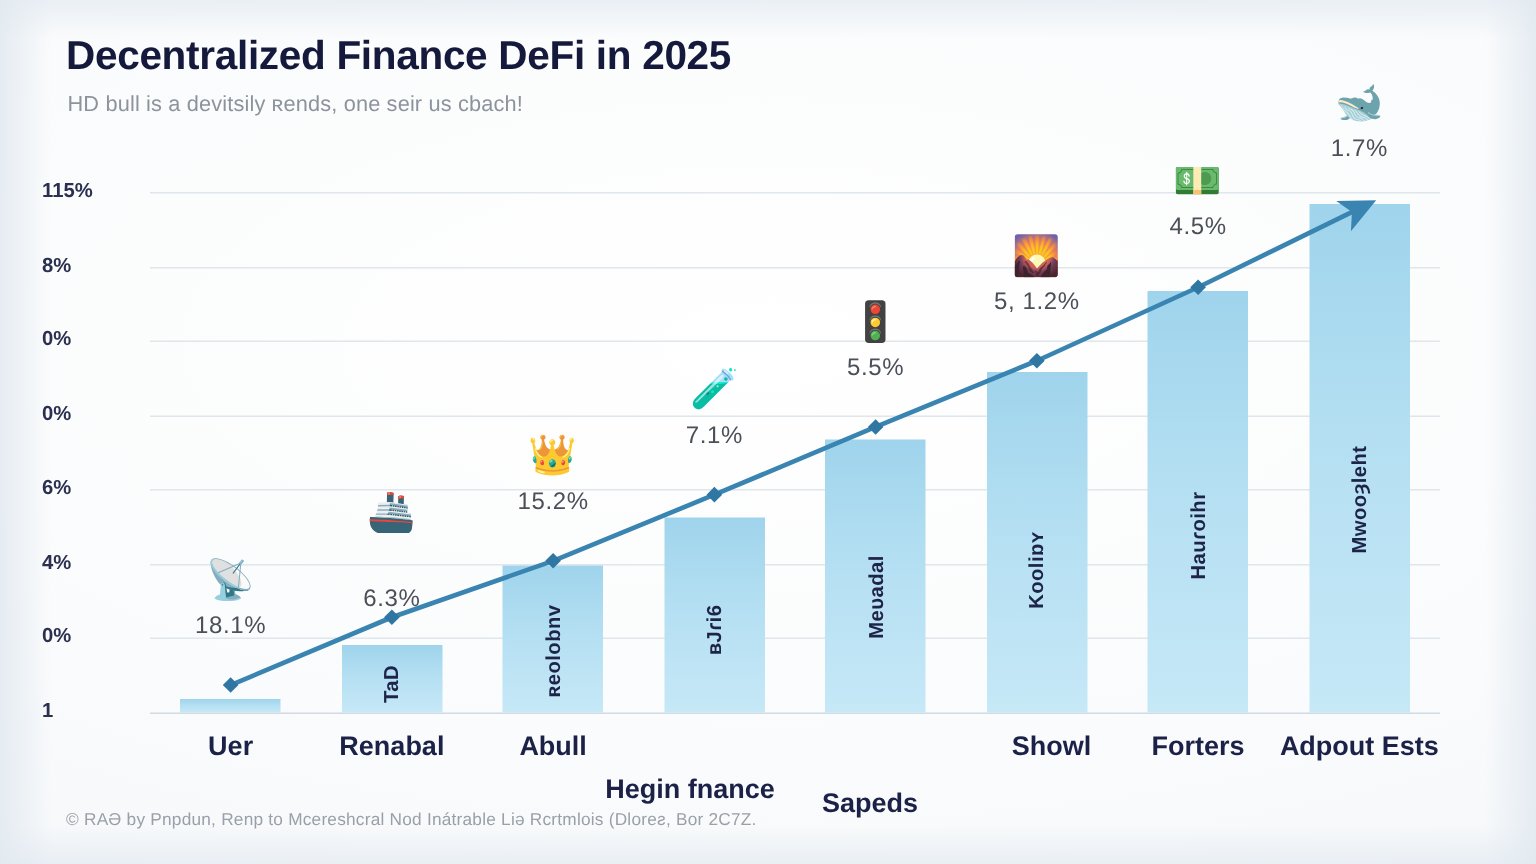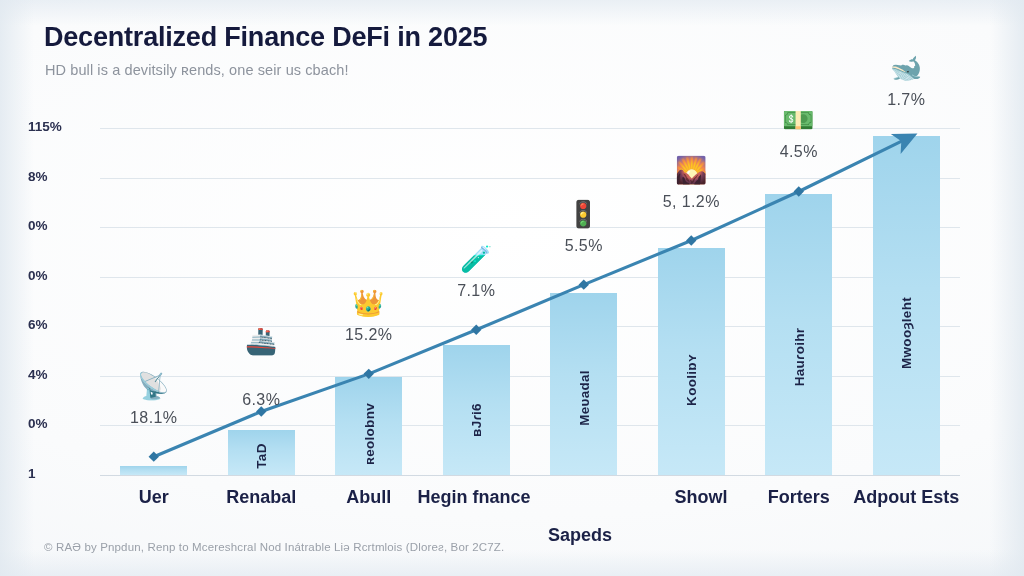--- a/index.html
+++ b/index.html
@@ -189,21 +189,21 @@
         <div class="pt-icon" style="left: 591.25px; top: 24.5271px;">🌄</div>
         <div class="pt-icon" style="left: 698.75px; top: -24.5486px;">💵</div>
         <div class="pt-icon" style="left: 806.25px; top: -77.0943px;">🐋</div>
       </div>
   </div>
 
   <div id="xticks">
       <div class="xtick" style="left: 153.75px;">Uer</div>
       <div class="xtick" style="left: 261.25px;">Renabal</div>
       <div class="xtick" style="left: 368.75px;">Abull</div>
-      <div class="xtick" style="left: 474px;">Hegin fnance</div>
+      <div class="xtick" style="left: 460px; margin-top: 29px;">Hegin fnance</div>
       <div class="xtick" style="left: 580px; margin-top: 38px;">Sapeds</div>
       <div class="xtick" style="left: 701px;">Showl</div>
       <div class="xtick" style="left: 798.75px;">Forters</div>
       <div class="xtick" style="left: 906.25px;">Adpout Ests</div>
     </div>
 
   <div id="footer">© RAƏ by Pnpdun, Renp to Mcereshcral Nod Inátrable Liə Rcrtmlois (Dloreƨ, Bor 2C7Z.</div>
 </div>
 
 </body></html>

